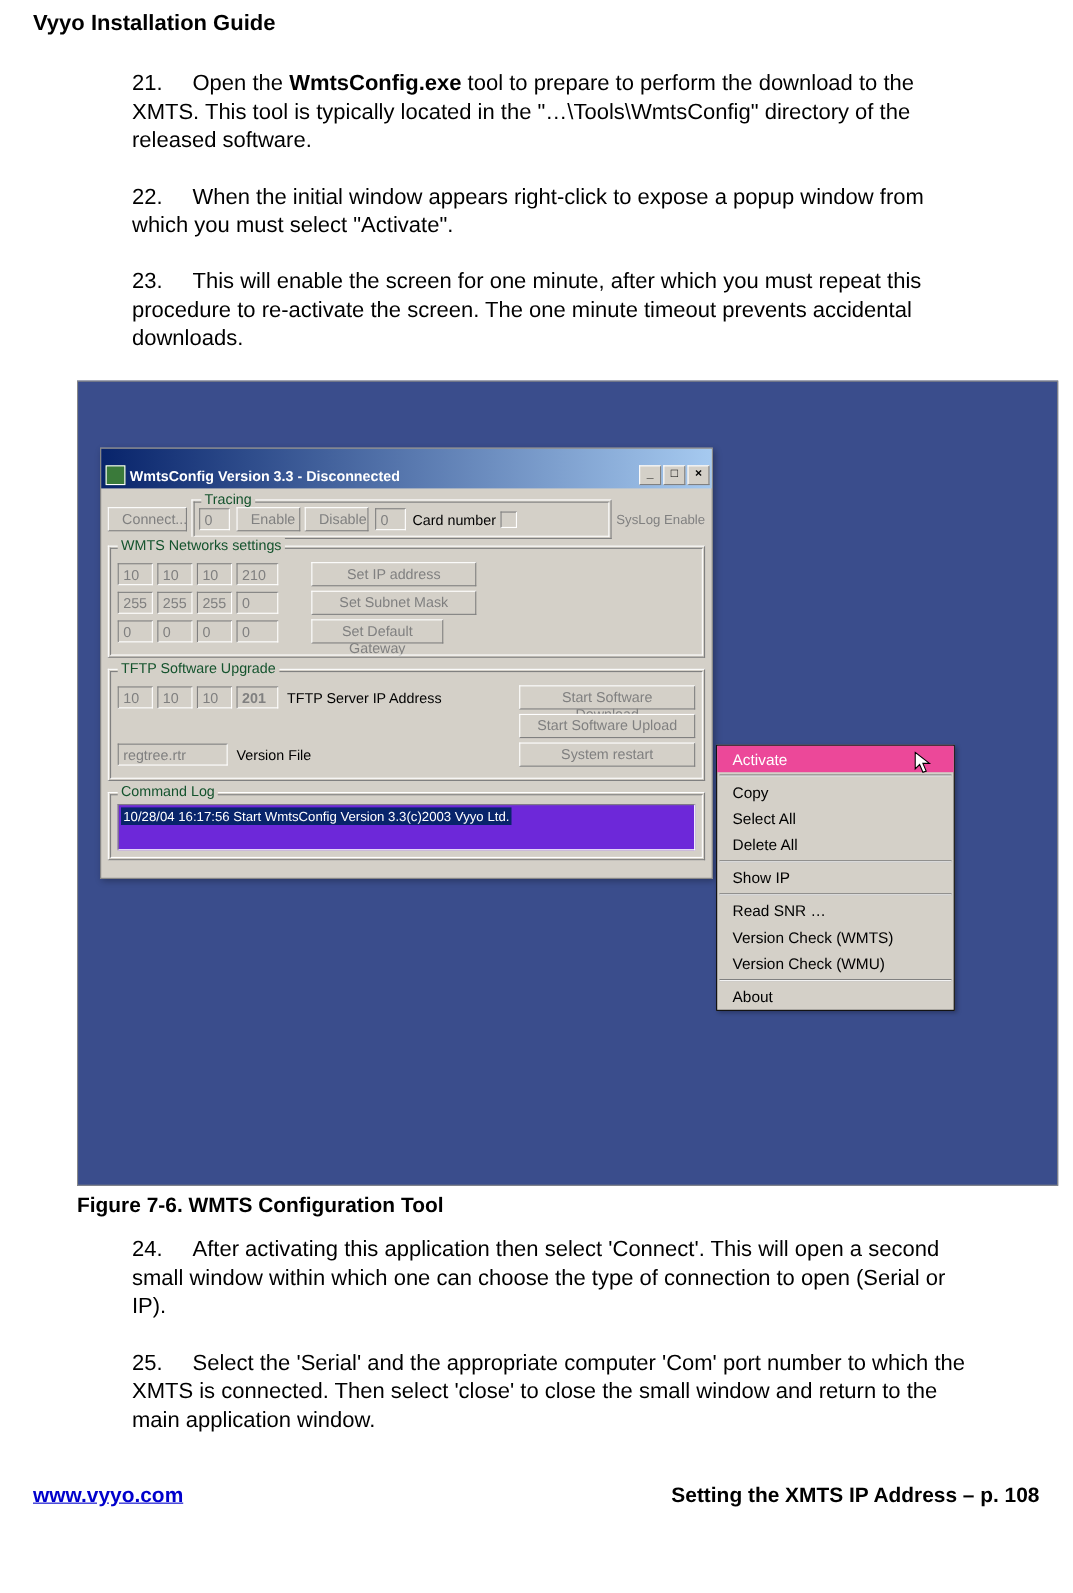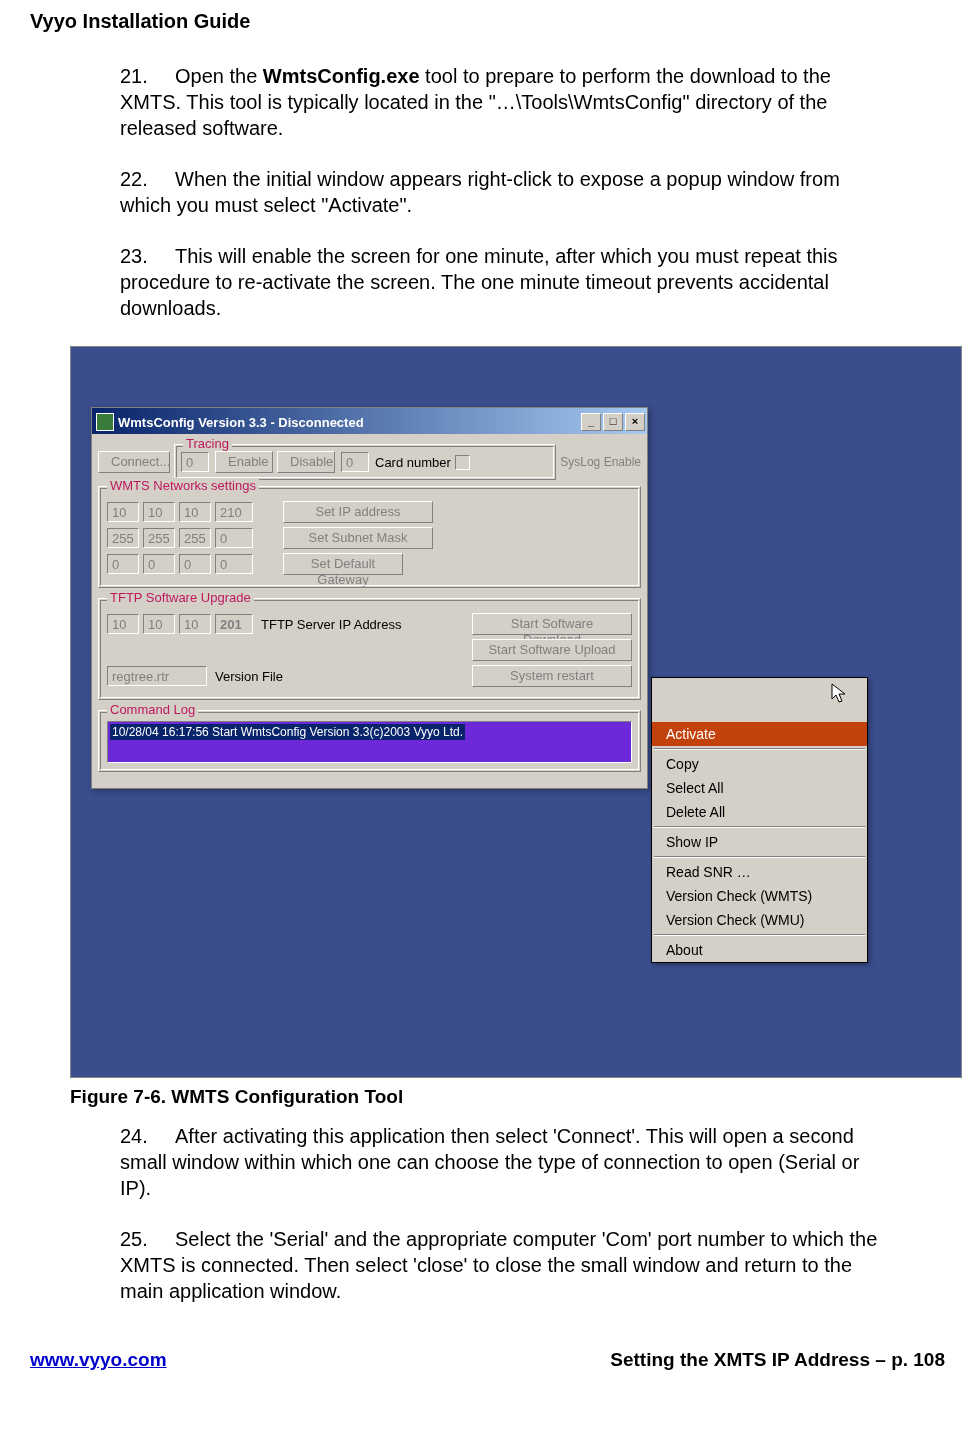--- a/index.html
+++ b/index.html
@@ -64,21 +64,21 @@
     box-shadow: 2px 2px 6px rgba(0,0,0,0.3);
     font-family: Tahoma, Arial, sans-serif;
     font-size: 13px;
   }
   .titlebar {
     height: 24px;
     background: linear-gradient(to right, #08246b, #a6caf0);
     color: #fff;
     display: flex;
     align-items: center;
-    padding: 2px 2px 0 4px;
+    padding: 12px 2px 0 4px;
     font-weight: bold;
     font-size: 13px;
     justify-content: center;
   }
   .titlebar .tb-icon {
     width: 16px; height: 16px;
     margin-right: 4px;
     display: inline-block;
     background: #3a7a3a;
     border: 1px solid #fff;
@@ -117,21 +117,21 @@
     border-right-color: #fff;
     border-bottom-color: #fff;
     pointer-events:none;
   }
   .group-label {
     position: absolute;
     top: -9px;
     left: 8px;
     background: #d4d0c8;
     padding: 0 3px;
-    color: #be185d;
+    color: #14532d;
   }
   .row { display: flex; align-items: center; margin: 4px 0; }
   .btn {
     background: #d4d0c8;
     border: 1px solid #fff;
     border-right-color: #808080;
     border-bottom-color: #808080;
     padding: 2px 12px;
     color: #808080;
     font-size: 13px;
@@ -184,23 +184,22 @@
     border: 1px solid #000;
     box-shadow: 2px 2px 4px rgba(0,0,0,0.3);
     font-family: Tahoma, Arial, sans-serif;
     font-size: 14px;
     color: #000;
   }
   .ctx .mi {
     padding: 4px 14px;
   }
   .ctx .mi.sel {
-    background: #c2410c;
+    background: #ec4899;
     color: #fff;
-    margin-top: 44px;
   }
   .ctx .sep {
     height: 1px;
     background: #808080;
     border-bottom: 1px solid #fff;
     margin: 2px 2px;
   }
   .cursor {
     position: absolute;
     left: 760px;

